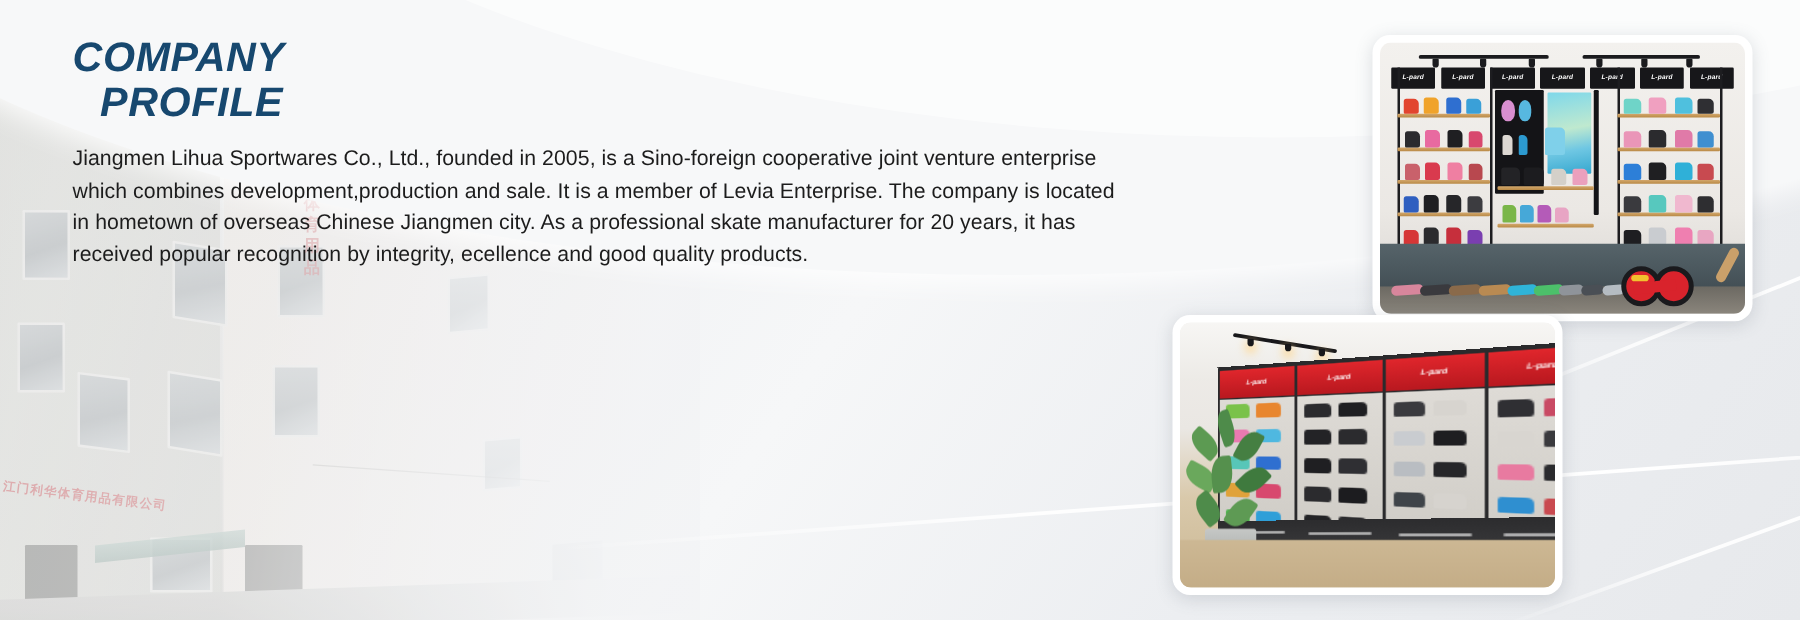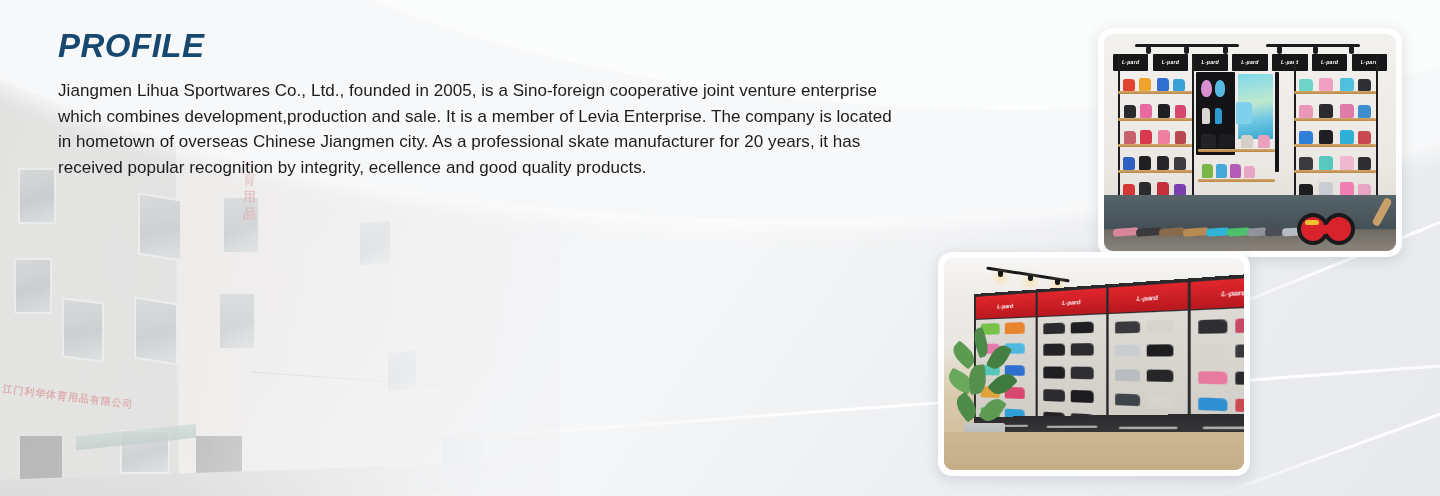--- a/index.html
+++ b/index.html
@@ -177,21 +177,22 @@
   </div>
 
   <div class="swoosh-top"></div>
   <div class="swoosh-top2"></div>
   <div class="line-a"></div>
   <div class="line-b"></div>
   <div class="line-c"></div>
 
   <div class="content">
     <h1 class="title-en">
-      <span>PROFILE</span>
+      <span>COMPANY</span>
+      <span class="l2">PROFILE</span>
     </h1>
     <p class="para-en">Jiangmen Lihua Sportwares Co., Ltd., founded in 2005, is a Sino-foreign cooperative joint venture enterprise which combines development,production and sale. It is a member of Levia Enterprise. The company is located in hometown of overseas Chinese Jiangmen city. As a professional skate manufacturer for 20 years, it has received popular recognition by integrity, ecellence and good quality products.</p>
   </div>
 
   <div class="card" id="card-top">
     <div class="inner">
       <div class="shopA">
         <div class="rack">
           <div class="track"></div>
           <div class="track2"></div>

